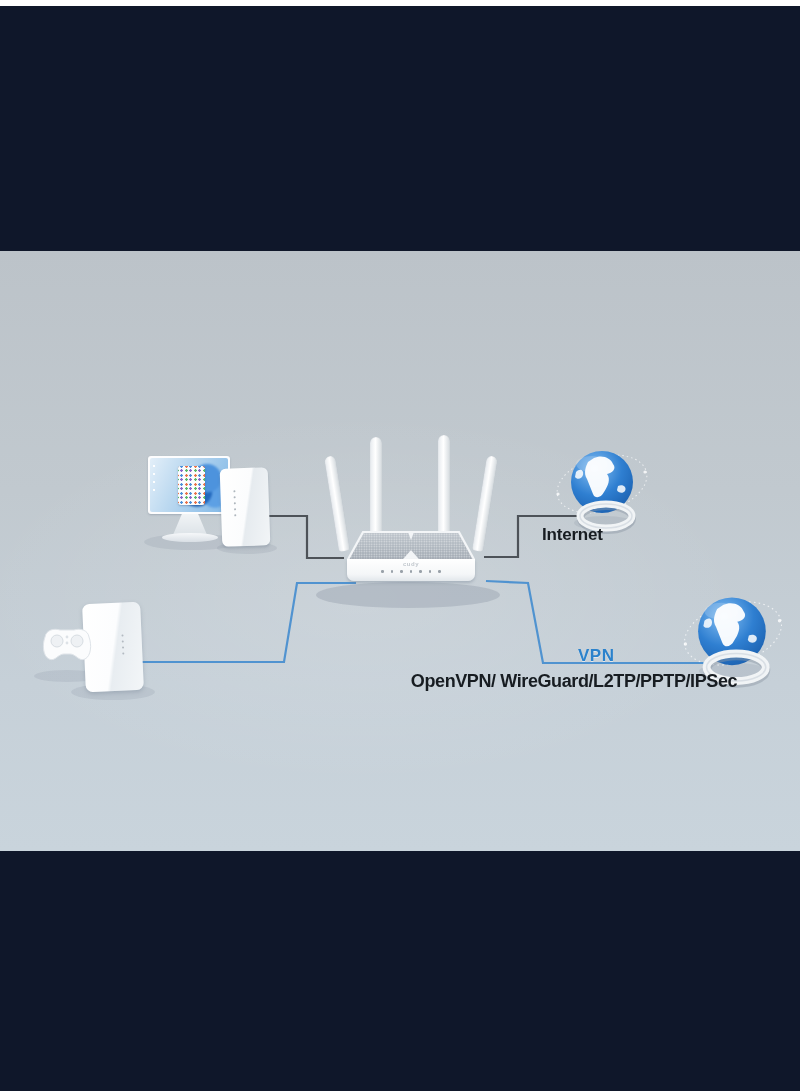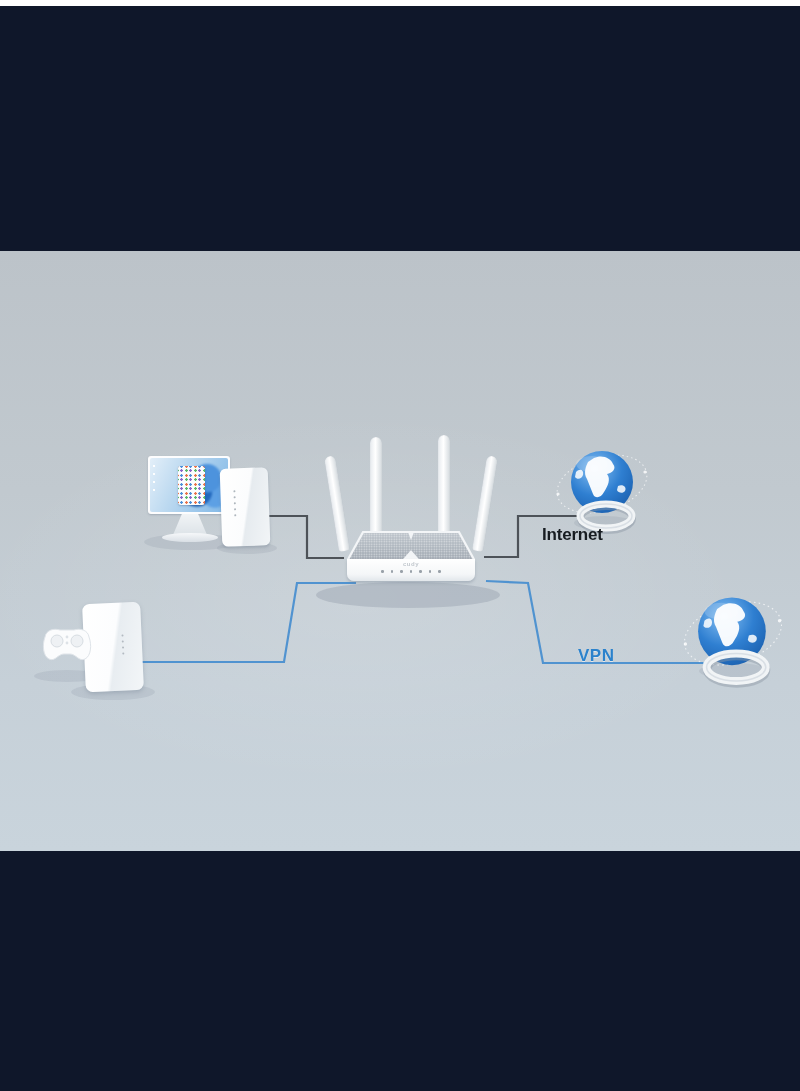--- a/index.html
+++ b/index.html
@@ -233,14 +233,15 @@
     <svg class="dev gamepad" viewBox="0 0 62 50">
       <path d="M9,12 C10,5 18,3 24,5 L38,5 C44,3 52,5 53,12 C56,20 55,31 49,34 C43,37 40,29 34,29 L28,29 C22,29 19,37 13,34 C7,31 6,20 9,12 Z" fill="#fbfcfd" stroke="#dfe4e9" stroke-width="1"></path>
       <circle cx="21" cy="16" r="6" fill="#eef1f4" stroke="#d7dde2"></circle>
       <circle cx="41" cy="16" r="6" fill="#eef1f4" stroke="#d7dde2"></circle>
       <circle cx="31" cy="12" r="1.4" fill="#dde2e7"></circle>
       <circle cx="31" cy="18" r="1.4" fill="#dde2e7"></circle>
     </svg>
 
     <div class="lbl lbl-internet">Internet</div>
     <div class="lbl lbl-vpn">VPN</div>
+    <div class="lbl lbl-protocols">OpenVPN/ WireGuard/L2TP/PPTP/IPSec</div>
   </div>
 </div>
 
 </body></html>

